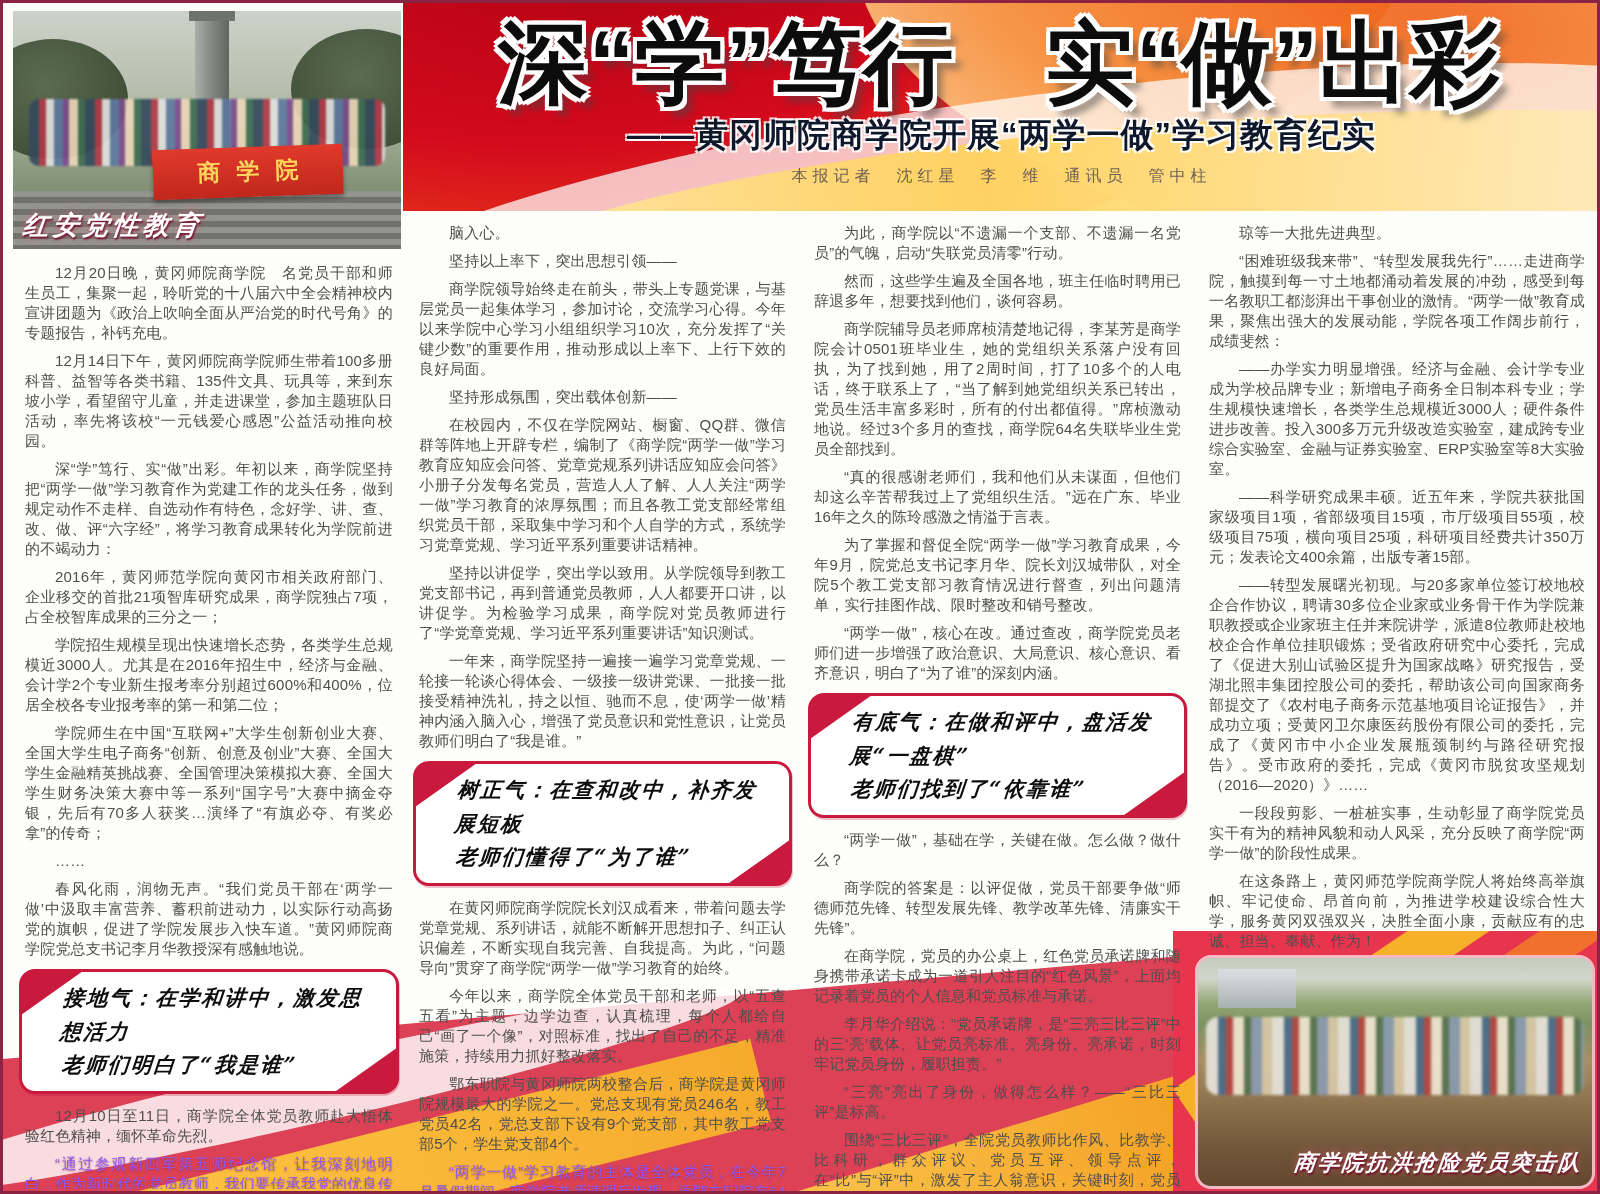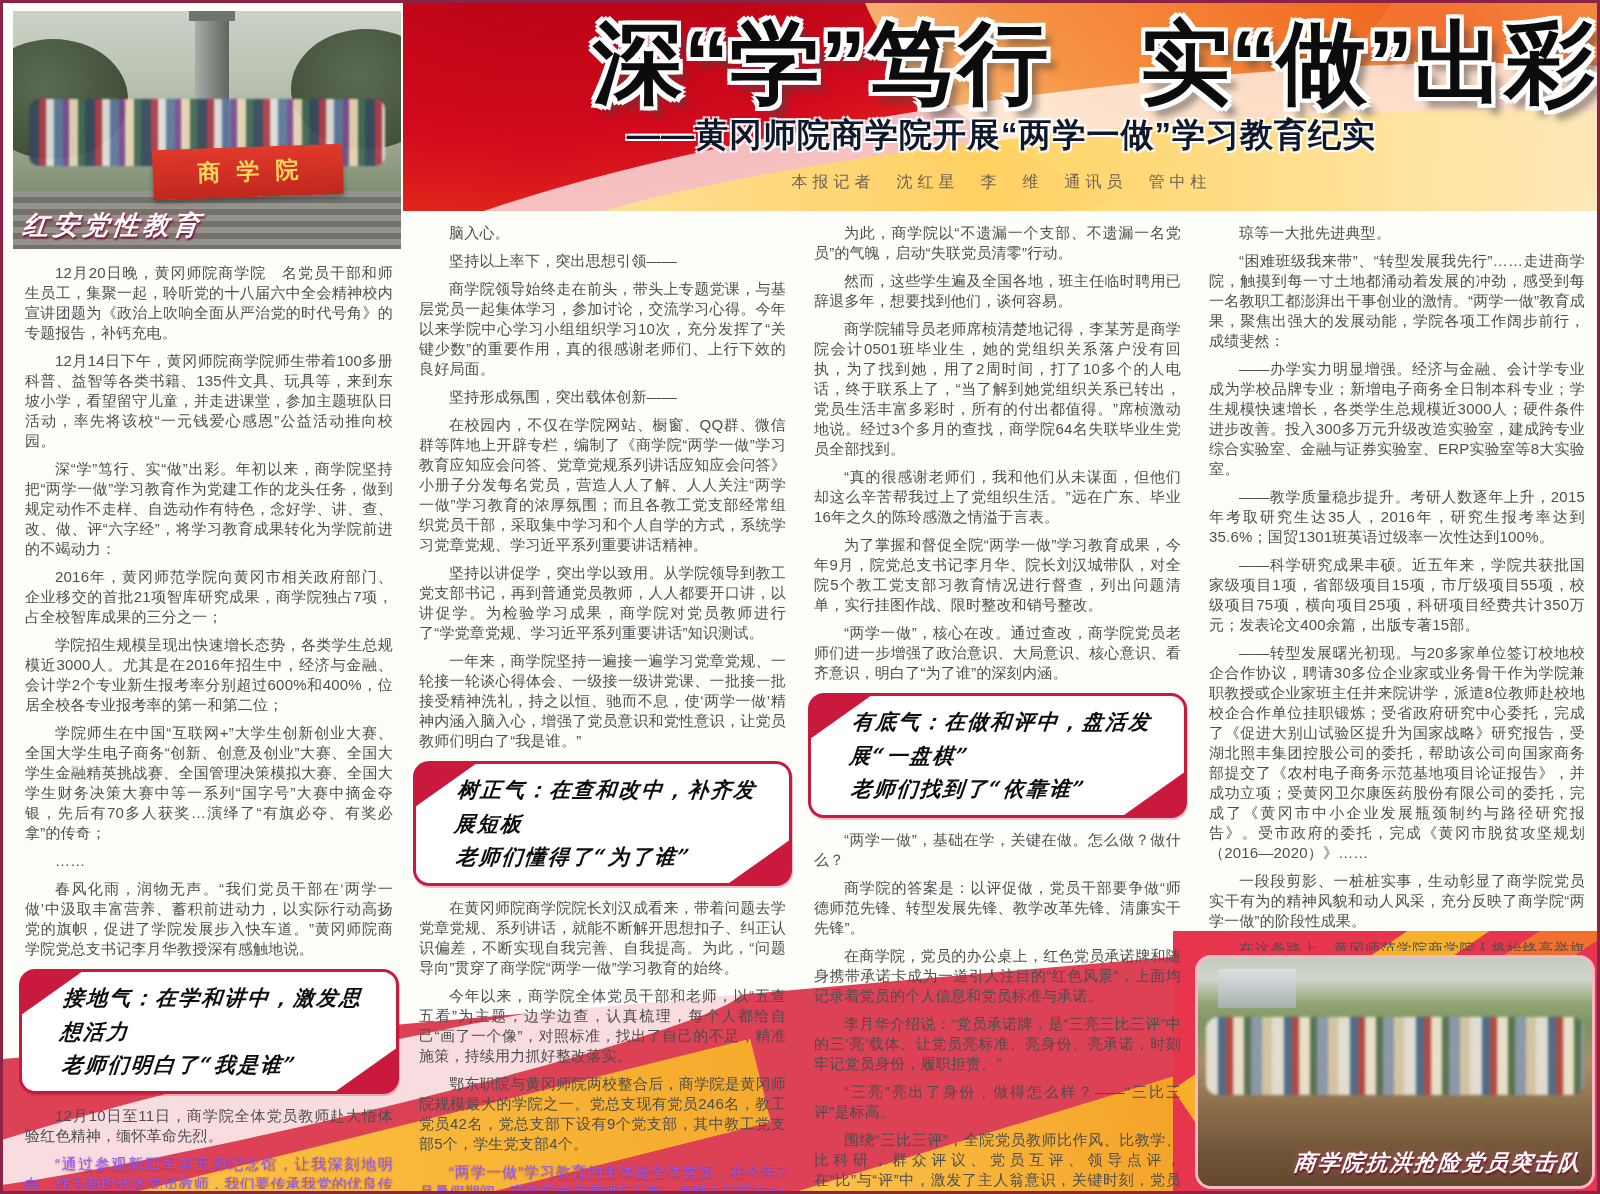--- a/index.html
+++ b/index.html
@@ -17,30 +17,30 @@
           background:radial-gradient(ellipse at 55% 45%,#f0641c 0%,#f9a04a 55%,#ffd9a0 90%);
           transform:rotate(10deg);opacity:.92;}
   .sw-feather{right:-140px;top:60px;width:820px;height:300px;
           background:linear-gradient(115deg,#f4803a 0 14px,#ffc98e 14px 32px,#f6a145 32px 52px,#ffe3b8 52px 78px,#f28b2e 78px 96px,#ffd9a4 96px 130px,transparent 130px);
           transform:rotate(-14deg);opacity:.85;border-radius:40%;}
   .sw-white{left:-80px;top:88px;width:1500px;height:260px;background:rgba(255,255,255,.72);
           transform:rotate(-7deg);}
   .sw-yellow{left:60px;top:118px;width:1500px;height:230px;
           background:linear-gradient(90deg,#ffe9a8 0%,#ffd257 35%,#ffe9b4 75%,rgba(255,244,214,.2) 100%);
           transform:rotate(-4deg);opacity:.9;}
-  .headline{position:relative;z-index:5;margin:14px 4px 0 0;text-align:right;
+  .headline{position:relative;z-index:5;margin:14px 4px 0 0;text-align:center;
           font-size:90px;font-weight:900;line-height:1.04;color:#0c0c0c;letter-spacing:1px;
           font-family:"Liberation Sans", sans-serif;
           text-shadow:-4px -4px 0 #fff,4px -4px 0 #fff,-4px 4px 0 #fff,4px 4px 0 #fff,
                       -4px 0 0 #fff,4px 0 0 #fff,0 -4px 0 #fff,0 4px 0 #fff,9px 10px 7px rgba(70,70,70,.55);}
   .subtitle{position:relative;z-index:5;margin-top:2px;text-align:center;
           font-size:33px;font-weight:bold;color:#0f172a;letter-spacing:1px;
           text-shadow:-2px -2px 0 rgba(255,255,255,.85),2px 2px 0 rgba(255,255,255,.85),
                       -2px 2px 0 rgba(255,255,255,.85),2px -2px 0 rgba(255,255,255,.85);}
-  .byline{position:relative;z-index:5;margin-top:14px;text-align:center;
+  .byline{position:relative;z-index:5;margin-top:8px;text-align:center;
           font-size:16px;color:#6e6154;letter-spacing:5px;}
 
   
   .photo-top{position:absolute;left:10px;top:8px;width:388px;height:238px;overflow:hidden;
           background:linear-gradient(180deg,#cdd2c9 0%,#b7c0ae 32%,#97a48b 58%,#7e8c72 78%,#6d785f 100%);}
   .tree{position:absolute;width:150px;height:120px;border-radius:50%;
           background:radial-gradient(circle at 45% 40%,#53644a,#38462e 75%);opacity:.92;}
   .tree.l{left:-35px;top:28px;} .tree.r{right:-40px;top:18px;}
   .monument{position:absolute;left:47%;top:8px;width:34px;height:128px;
           background:linear-gradient(90deg,#a8aea8,#7e847e 55%,#5f655f);}
@@ -150,21 +150,21 @@
         <div class="callout-line">接地气：在学和讲中，激发思想活力</div>
         <div class="callout-line">老师们明白了“我是谁”</div>
       </div>
       <p class="para">12月10日至11日，商学院全体党员教师赴大悟体验红色精神，缅怀革命先烈。</p>
       <p class="para ribbon">“通过参观新四军第五师纪念馆，让我深刻地明白，作为新时代的党员教师，我们要传承我党的优良传统，坚守本心，教书育人，做好一名人民满意的优秀教师。”在参观现场，一名党员老师说出了学习后的心声。</p>
       <p class="para ribbon">“两学一做”，基础在学。为做到真学实学、学深学透，商学院立足一个“早”字，早部署、早动员、从大处着眼、小处着手，让“学习”教育蔚然成风、让党章党规入</p>
     </div>
   <div class="col col2">
       <p class="para">脑入心。</p>
       <p class="para">坚持以上率下，突出思想引领——</p>
-      <p class="para">商学院领导始终走在前头，带头上专题党课，与基层党员一起集体学习，参加讨论，交流学习心得。今年以来学院中心学习小组组织学习10次，充分发挥了“关键少数”的重要作用，真的很感谢老师们、上行下效的良好局面。</p>
+      <p class="para">商学院领导始终走在前头，带头上专题党课，与基层党员一起集体学习，参加讨论，交流学习心得。今年以来学院中心学习小组组织学习10次，充分发挥了“关键少数”的重要作用，推动形成以上率下、上行下效的良好局面。</p>
       <p class="para">坚持形成氛围，突出载体创新——</p>
       <p class="para">在校园内，不仅在学院网站、橱窗、QQ群、微信群等阵地上开辟专栏，编制了《商学院“两学一做”学习教育应知应会问答、党章党规系列讲话应知应会问答》小册子分发每名党员，营造人人了解、人人关注“两学一做”学习教育的浓厚氛围；而且各教工党支部经常组织党员干部，采取集中学习和个人自学的方式，系统学习党章党规、学习近平系列重要讲话精神。</p>
       <p class="para">坚持以讲促学，突出学以致用。从学院领导到教工党支部书记，再到普通党员教师，人人都要开口讲，以讲促学。为检验学习成果，商学院对党员教师进行了“学党章党规、学习近平系列重要讲话”知识测试。</p>
       <p class="para">一年来，商学院坚持一遍接一遍学习党章党规、一轮接一轮谈心得体会、一级接一级讲党课、一批接一批接受精神洗礼，持之以恒、驰而不息，使‘两学一做’精神内涵入脑入心，增强了党员意识和党性意识，让党员教师们明白了“我是谁。”</p>
       <div class="callout">
         <span class="corner tl"></span>
         <span class="corner br"></span>
         <div class="callout-line">树正气：在查和改中，补齐发展短板</div>
         <div class="callout-line">老师们懂得了“为了谁”</div>
       </div>
@@ -191,21 +191,20 @@
       <p class="para">在商学院，党员的办公桌上，红色党员承诺牌和随身携带承诺卡成为一道引人注目的“红色风景”，上面均记录着党员的个人信息和党员标准与承诺。</p>
       <p class="para">李月华介绍说：“党员承诺牌，是“三亮三比三评”中的三‘亮’载体、让党员亮标准、亮身份、亮承诺，时刻牢记党员身份，履职担责。”</p>
       <p class="para">“三亮”亮出了身份，做得怎么样？——“三比三评”是标高。</p>
       <p class="para">围绕“三比三评”，全院党员教师比作风、比教学、比科研，群众评议、党员互评、领导点评，在“比”与“评”中，激发了主人翁意识，关键时刻，党员干部冲锋在前。</p>
       <p class="para">今年夏季，黄州城区外洪内涝，黄冈师院校园积水一米多深，学校党委组建男性青年教职工党员突击队一线灌沙包、垒堤坝；时间紧、任务重，当商学院党总支副书记余晚霞得知后，毫不犹豫，放下家里的老小，与男同志一起冲锋在抗洪一线，手磨破了，大家劝她撤下，她说：“共产党员不分男女，只要学校安全度汛，这点苦不算什么！”</p>
     </div>
   <div class="col col4">
       <p class="para">琼等一大批先进典型。</p>
       <p class="para">“困难班级我来带”、“转型发展我先行”……走进商学院，触摸到每一寸土地都涌动着发展的冲劲，感受到每一名教职工都澎湃出干事创业的激情。“两学一做”教育成果，聚焦出强大的发展动能，学院各项工作阔步前行，成绩斐然：</p>
       <p class="para">——办学实力明显增强。经济与金融、会计学专业成为学校品牌专业；新增电子商务全日制本科专业；学生规模快速增长，各类学生总规模近3000人；硬件条件进步改善。投入300多万元升级改造实验室，建成跨专业综合实验室、金融与证券实验室、ERP实验室等8大实验室。</p>
-      <p class="para">——教学质量稳步提升。考研人数逐年上升，2015年考取研究生达35人，2016年，研究生报考率达到35.6%；国贸1301班英语过级率一次性达到100%。</p>
       <p class="para">——科学研究成果丰硕。近五年来，学院共获批国家级项目1项，省部级项目15项，市厅级项目55项，校级项目75项，横向项目25项，科研项目经费共计350万元；发表论文400余篇，出版专著15部。</p>
       <p class="para">——转型发展曙光初现。与20多家单位签订校地校企合作协议，聘请30多位企业家或业务骨干作为学院兼职教授或企业家班主任并来院讲学，派遣8位教师赴校地校企合作单位挂职锻炼；受省政府研究中心委托，完成了《促进大别山试验区提升为国家战略》研究报告，受湖北照丰集团控股公司的委托，帮助该公司向国家商务部提交了《农村电子商务示范基地项目论证报告》，并成功立项；受黄冈卫尔康医药股份有限公司的委托，完成了《黄冈市中小企业发展瓶颈制约与路径研究报告》。受市政府的委托，完成《黄冈市脱贫攻坚规划（2016—2020）》……</p>
       <p class="para">一段段剪影、一桩桩实事，生动彰显了商学院党员实干有为的精神风貌和动人风采，充分反映了商学院“两学一做”的阶段性成果。</p>
       <p class="para">在这条路上，黄冈师范学院商学院人将始终高举旗帜、牢记使命、昂首向前，为推进学校建设综合性大学，服务黄冈双强双兴，决胜全面小康，贡献应有的忠诚、担当、奉献、作为！</p>
     </div>
 
   <div class="photo-bottom">
     <span class="bp-buildings"></span>
     <span class="bp-crowd"></span>
     <span class="caption">商学院抗洪抢险党员突击队</span>

